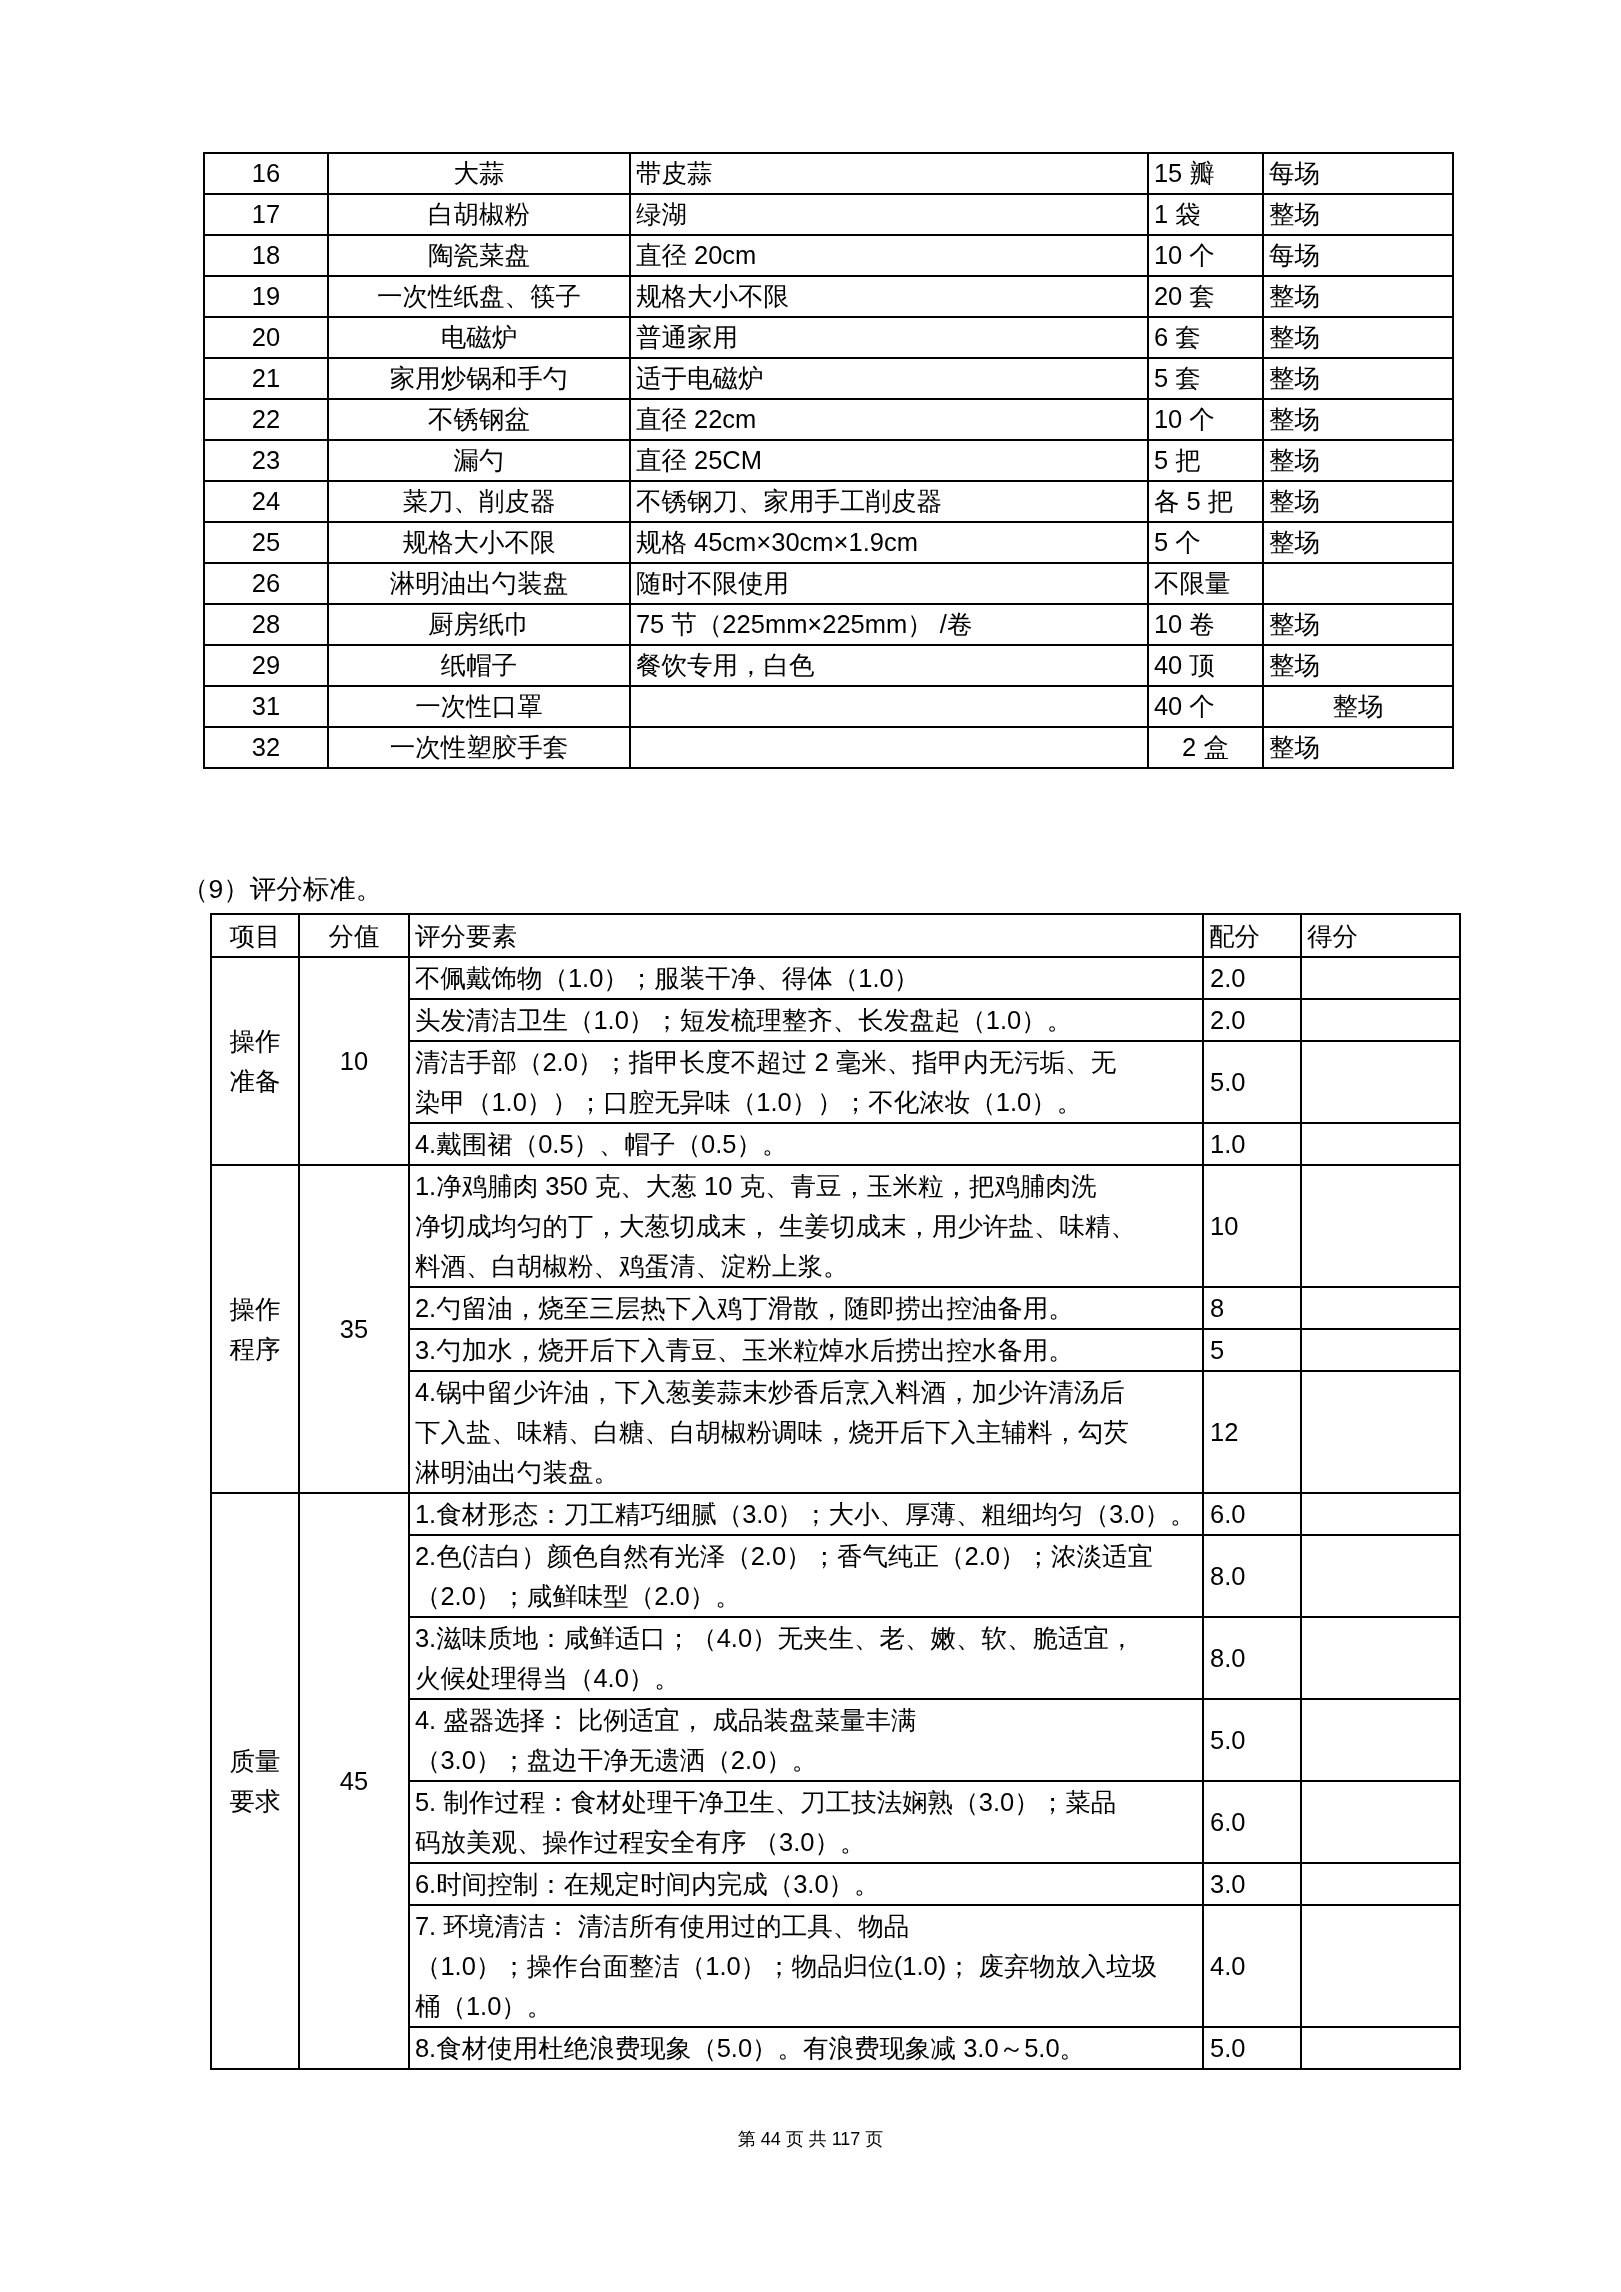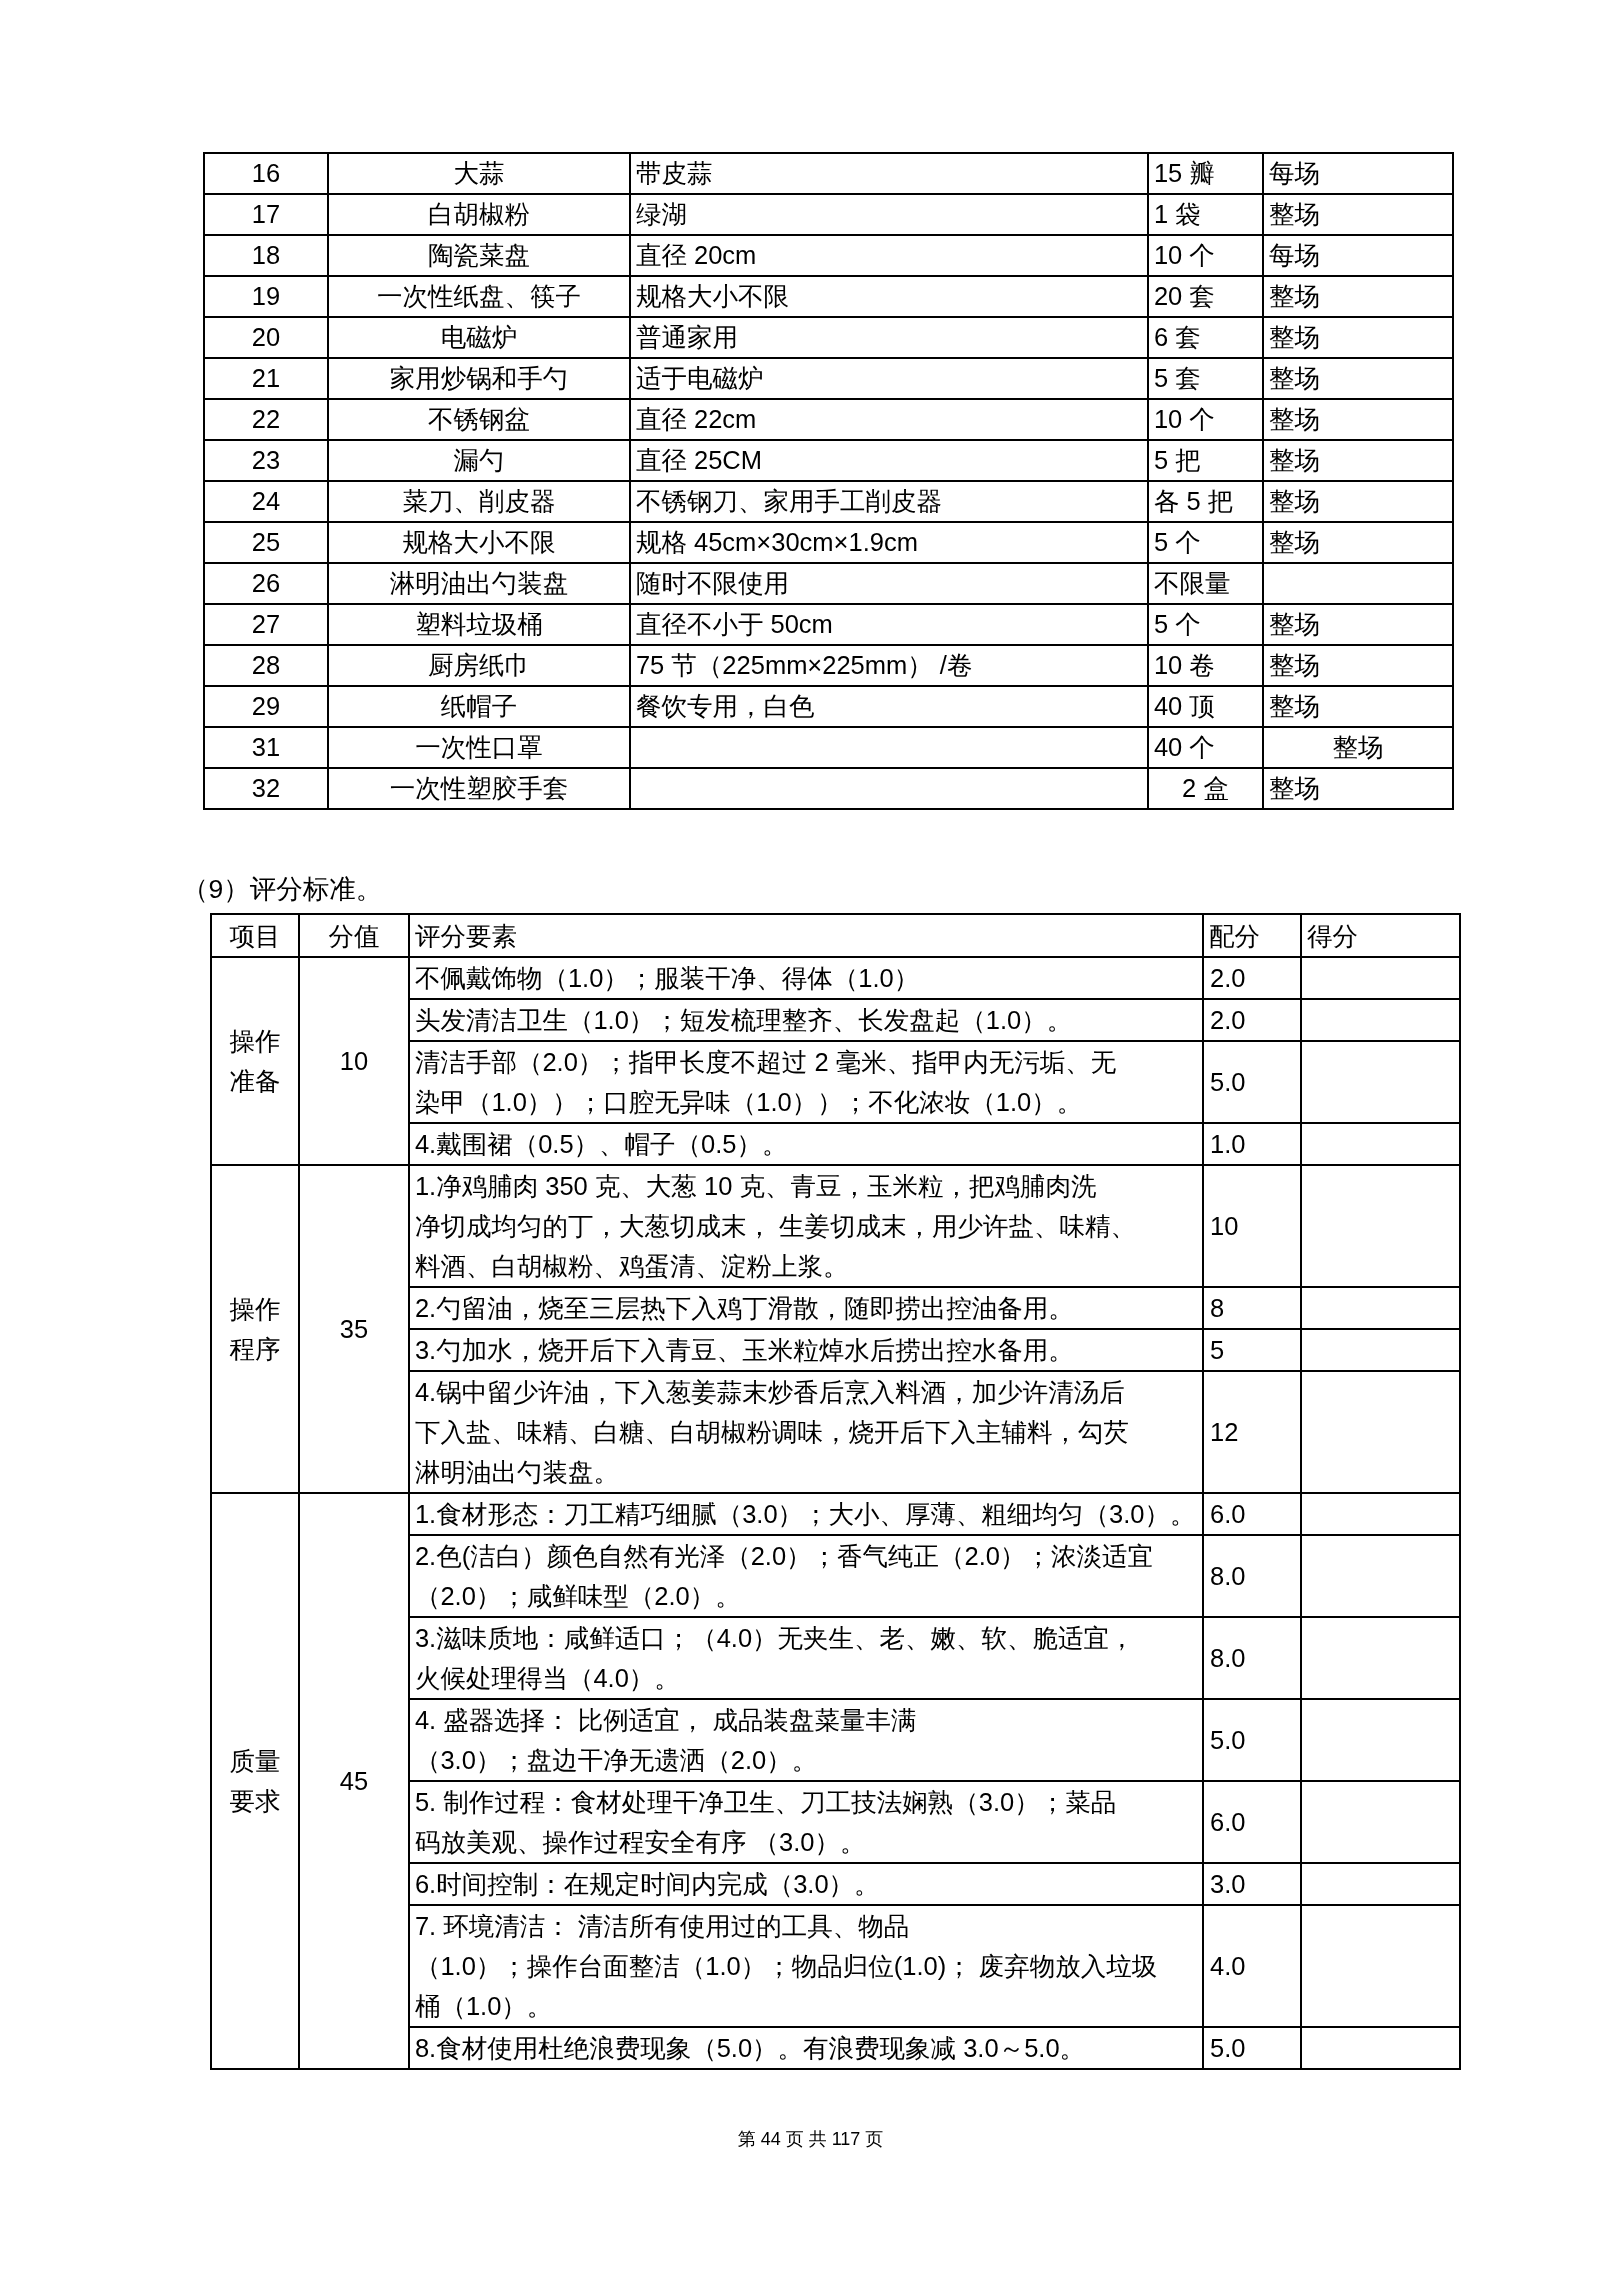--- a/index.html
+++ b/index.html
@@ -158,27 +158,20 @@
           <td class="c-spec">规格 45cm×30cm×1.9cm</td>
           <td class="c-qty">5 个</td>
           <td class="c-freq">整场</td>
         </tr>
         <tr>
           <td class="c-no">26</td>
           <td class="c-name">淋明油出勺装盘</td>
           <td class="c-spec">随时不限使用</td>
           <td class="c-qty">不限量</td>
           <td class="c-freq"></td>
-        </tr>
-        <tr>
-          <td class="c-no">27</td>
-          <td class="c-name">塑料垃圾桶</td>
-          <td class="c-spec">直径不小于 50cm</td>
-          <td class="c-qty">5 个</td>
-          <td class="c-freq">整场</td>
         </tr>
         <tr>
           <td class="c-no">28</td>
           <td class="c-name">厨房纸巾</td>
           <td class="c-spec">75 节（225mm×225mm） /卷</td>
           <td class="c-qty">10 卷</td>
           <td class="c-freq">整场</td>
         </tr>
         <tr>
           <td class="c-no">29</td>

